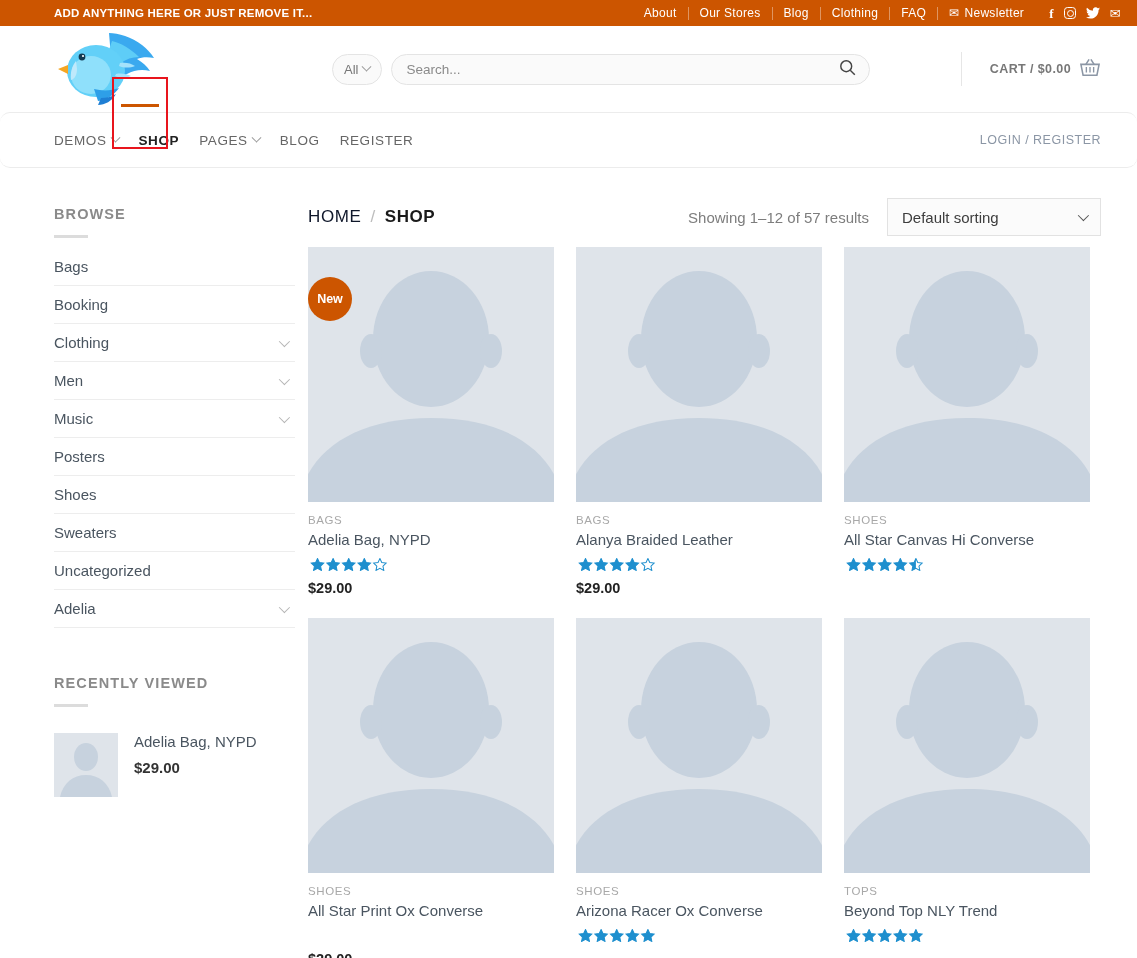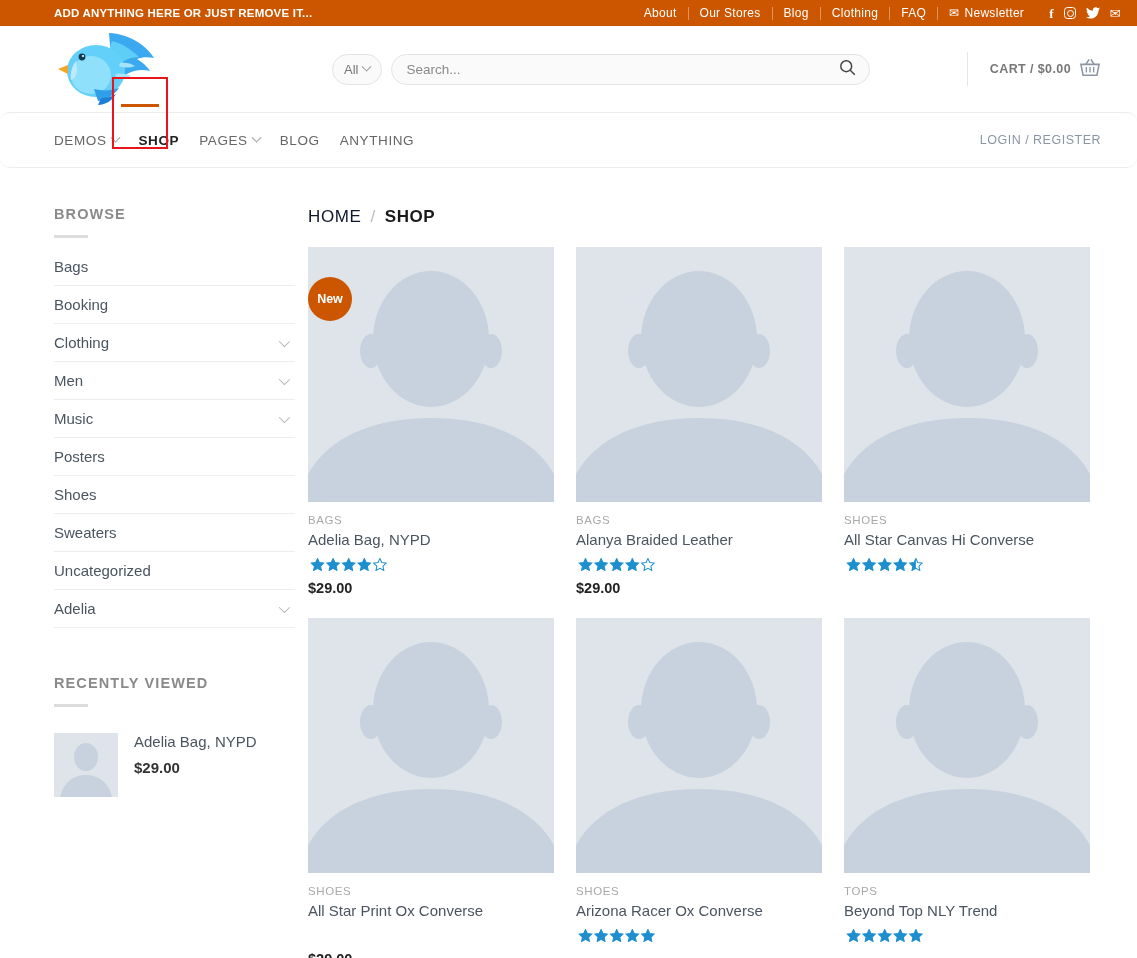--- a/index.html
+++ b/index.html
@@ -47,21 +47,21 @@
   .search-box input {
     border: none; outline: none; background: transparent; width: 100%;
     font-size: 13.5px; color: #555; font-family: "Liberation Sans", sans-serif;
   }
   .search-box input::placeholder { color: #8a8a8a; }
   .search-ico { position: absolute; right: 13px; color: #444; }
   .header-right { margin-left: auto; display: flex; align-items: center; padding-right: 20px; }
   .cart {
     display: flex; align-items: center; gap: 8px; font-size: 12.5px;
     color: #777; letter-spacing: .4px; font-weight: 600;
-    border-left: 1px solid #e6e6e6; padding-left: 22px; height: 34px; cursor: pointer;
+    border-left: 1px solid #e6e6e6; padding-left: 28px; height: 34px; cursor: pointer;
   }
 
   
   .nav {
     height: 56px; border-top: 1px solid #ececec; border-bottom: 1px solid #ececec;
     display: flex; align-items: center; padding: 0 16px; position: relative; background: #fff; border-radius: 10px;
   }
   .nav-left { display: flex; align-items: center; margin-left: 38px; gap: 20px; }
   .nav-item {
     font-size: 13.5px; color: #666; letter-spacing: .6px; display: flex;
@@ -209,21 +209,21 @@
       <span>SHOP</span>
     </div>
     <div class="nav-item">
       <span>PAGES</span>
       <span class="chev"></span>
     </div>
     <div class="nav-item">
       <span>BLOG</span>
     </div>
     <div class="nav-item">
-      <span>ANYTHING</span>
+      <span>REGISTER</span>
     </div>
   </div>
   <div class="nav-right">LOGIN / REGISTER</div>
   <div class="active-marker"></div>
   <div class="annot-box"></div>
 </div>
 
 <div class="content">
 
   <div class="sidebar">
@@ -285,20 +285,27 @@
     </div>
   </div>
 
   <div class="products">
     <div class="shop-bar">
       <div class="crumb">
         <span class="home">HOME</span>
         <span class="sep">/</span>
         <span class="cur">SHOP</span>
       </div>
+      <div class="shop-bar-right">
+        <div class="results">Showing 1–12 of 57 results</div>
+        <div class="sorting">
+          <span>Default sorting</span>
+          <span class="sort-chev"></span>
+        </div>
+      </div>
     </div>
 
     <div class="grid" id="grid">
         <div class="card">
     <div class="thumb">
       <svg width="246" height="255" viewBox="0 0 246 255" preserveAspectRatio="none">
     <rect width="246" height="255" fill="#dfe4ea"></rect>
     <ellipse cx="123" cy="92" rx="58" ry="68" fill="#c7d2de"></ellipse>
     <ellipse cx="63" cy="104" rx="11" ry="17" fill="#c7d2de"></ellipse>
     <ellipse cx="183" cy="104" rx="11" ry="17" fill="#c7d2de"></ellipse>

